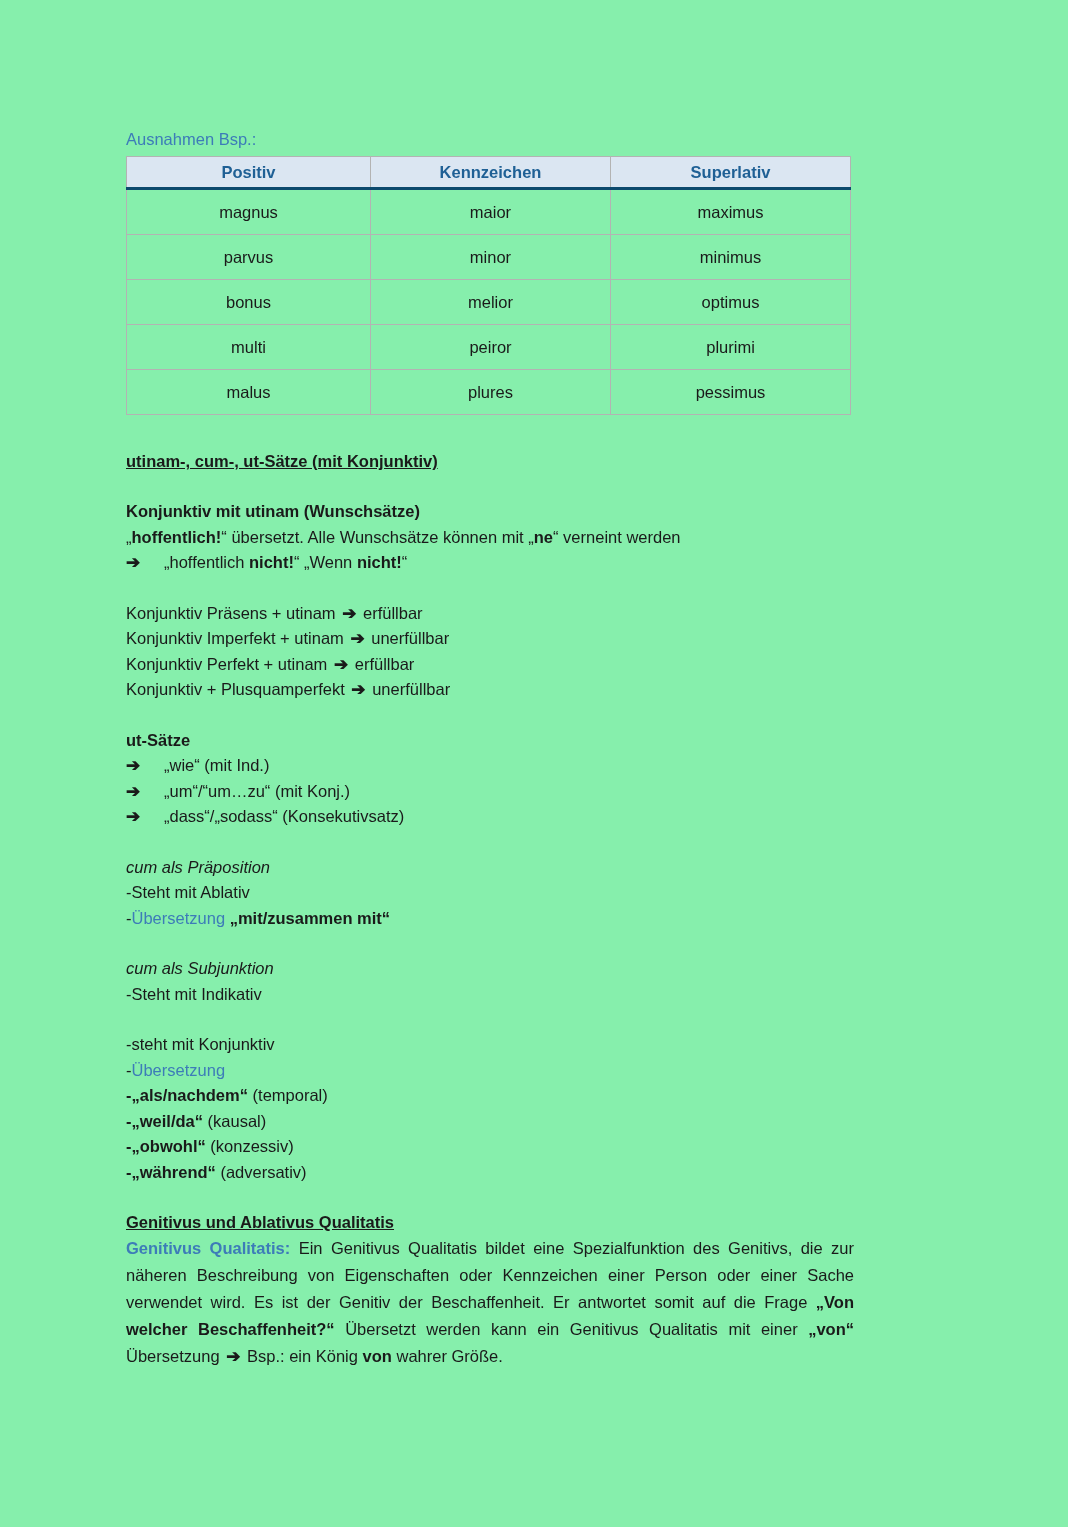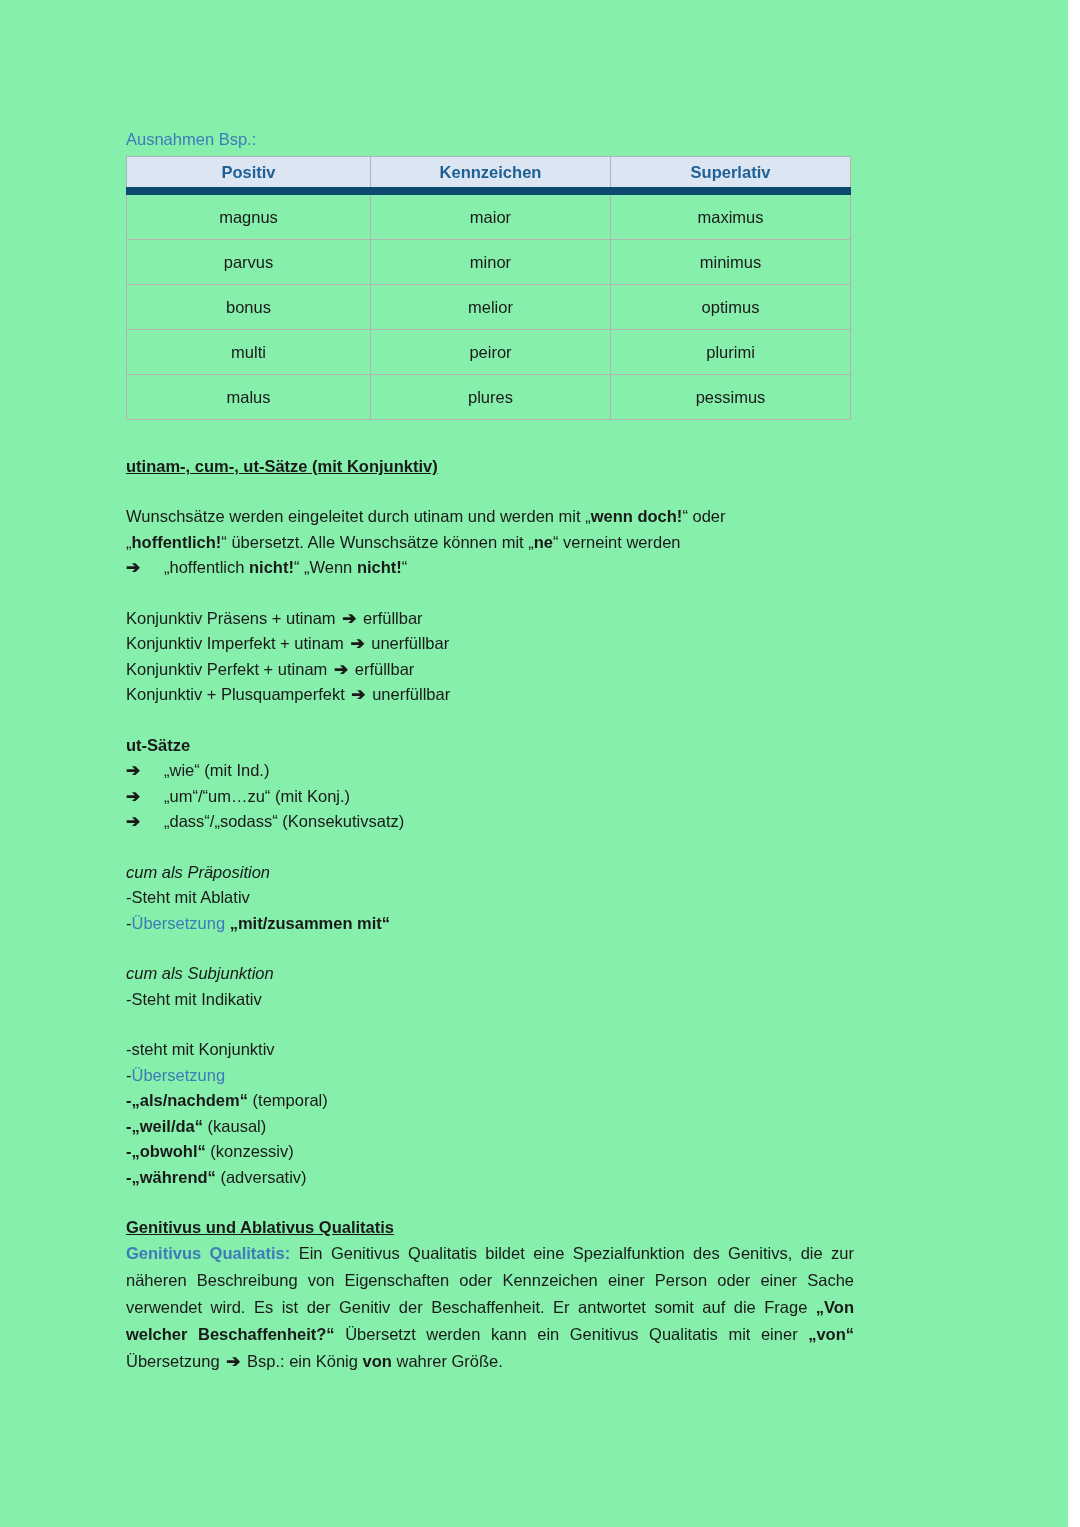--- a/index.html
+++ b/index.html
@@ -56,21 +56,21 @@
   table.grammar-table td {
     text-align: center;
     font-size: 16.5px;
     border: 1px solid #b3b3b3;
   }
   table.grammar-table th {
     background: #dbe6f2;
     color: #1f6095;
     font-weight: bold;
     height: 30px;
-    border-bottom: 8px solid #0c4a6e;
+    border-bottom: 3px solid #0c4a6e;
     padding: 0;
   }
   table.grammar-table td {
     height: 26px;
     padding: 9px;
     color: #1a1a1a;
     font-weight: normal;
   }
   col.c1 { width: 244px; }
   col.c2 { width: 240px; }
@@ -175,24 +175,22 @@
         </tr>
       </tbody>
     </table>
 
     <div class="gap-l"></div>
 
     <div class="sec-head">utinam-, cum-, ut-Sätze (mit Konjunktiv)</div>
 
     <div class="gap-m"></div>
 
-
-    <div class="line">
-      <span>Wunschsätze werden eingeleitet durch utinam und werden mit </span><span>„</span><span class="b">wenn doch!</span><span>“</span><span> oder</span>
-    </div>
+    <div class="sub-head">Konjunktiv mit utinam (Wunschsätze)</div>
+
 
     <div class="line">
       <span>„</span><span class="b">hoffentlich!</span><span>“</span><span> übersetzt. Alle Wunschsätze können mit </span><span>„</span><span class="b">ne</span><span>“</span><span> verneint werden</span>
     </div>
 
     <div class="arrow-row">
       <span class="arrow-glyph">➔</span>
       <span><span>„hoffentlich </span><span class="b">nicht!</span><span>“ „Wenn </span><span class="b">nicht!</span><span>“</span></span>
     </div>
 

